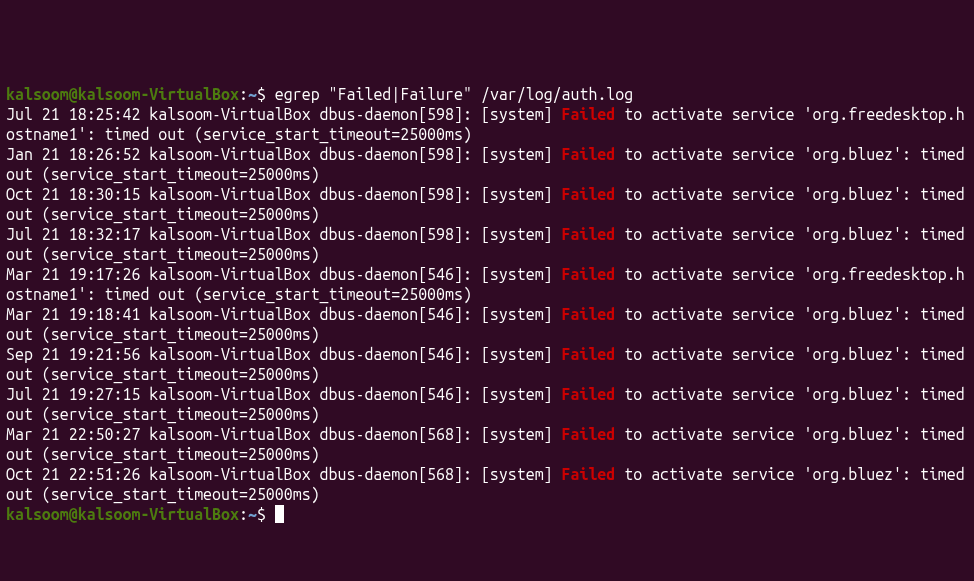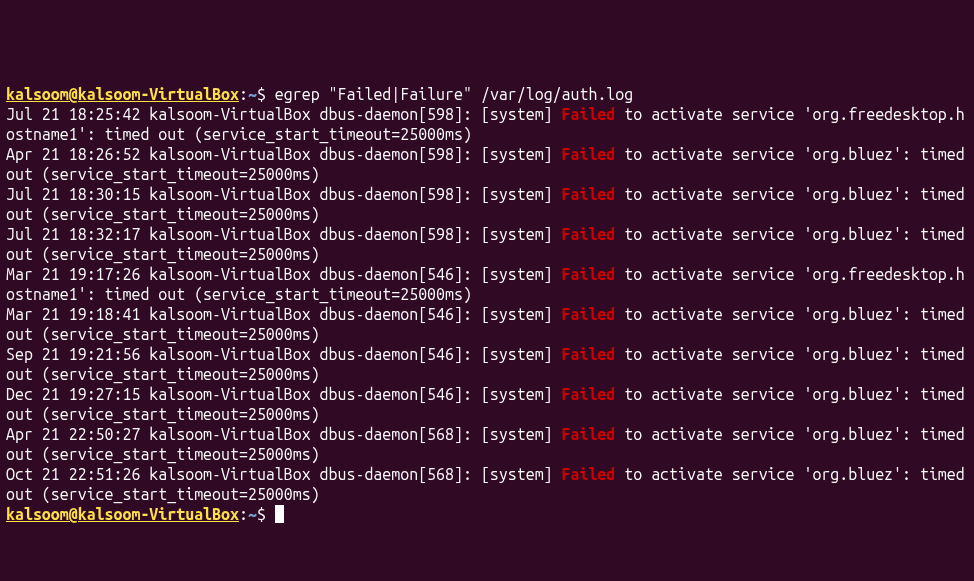--- a/index.html
+++ b/index.html
@@ -14,23 +14,22 @@
       line-height: 1.25;
       color: #ffffff;
       padding: 4px 6px;
       width: 974px;
       height: 581px;
       overflow: hidden;
       white-space: pre-wrap;
       word-break: break-all;
     }
     .prompt-user {
-      color: #fde047;
+      color: #4d7c0f;
       font-weight: bold;
-      text-decoration: underline;
     }
     .prompt-path {
       color: #729fcf;
       font-weight: bold;
     }
     .prompt-dollar {
       color: #ffffff;
     }
     .command {
       color: #ffffff;
@@ -52,25 +51,25 @@
       vertical-align: text-bottom;
     }
   </style>
 </head>
 <body>
 
 
 
 <div id="terminal"><span class="prompt-user">kalsoom@kalsoom-VirtualBox</span><span>:</span><span class="prompt-path">~</span><span class="prompt-dollar">$</span> <span class="command">egrep "Failed|Failure" /var/log/auth.log</span>
 <span class="log-line"><span>Jul 21 18:25:42 kalsoom-VirtualBox dbus-daemon[598]: [system] </span><span class="highlight">Failed</span><span> to activate service 'org.freedesktop.hostname1': timed out (service_start_timeout=25000ms)</span></span>
-<span class="log-line"><span>Apr 21 18:26:52 kalsoom-VirtualBox dbus-daemon[598]: [system] </span><span class="highlight">Failed</span><span> to activate service 'org.bluez': timed out (service_start_timeout=25000ms)</span></span>
-<span class="log-line"><span>Jul 21 18:30:15 kalsoom-VirtualBox dbus-daemon[598]: [system] </span><span class="highlight">Failed</span><span> to activate service 'org.bluez': timed out (service_start_timeout=25000ms)</span></span>
+<span class="log-line"><span>Jan 21 18:26:52 kalsoom-VirtualBox dbus-daemon[598]: [system] </span><span class="highlight">Failed</span><span> to activate service 'org.bluez': timed out (service_start_timeout=25000ms)</span></span>
+<span class="log-line"><span>Oct 21 18:30:15 kalsoom-VirtualBox dbus-daemon[598]: [system] </span><span class="highlight">Failed</span><span> to activate service 'org.bluez': timed out (service_start_timeout=25000ms)</span></span>
 <span class="log-line"><span>Jul 21 18:32:17 kalsoom-VirtualBox dbus-daemon[598]: [system] </span><span class="highlight">Failed</span><span> to activate service 'org.bluez': timed out (service_start_timeout=25000ms)</span></span>
 <span class="log-line"><span>Mar 21 19:17:26 kalsoom-VirtualBox dbus-daemon[546]: [system] </span><span class="highlight">Failed</span><span> to activate service 'org.freedesktop.hostname1': timed out (service_start_timeout=25000ms)</span></span>
 <span class="log-line"><span>Mar 21 19:18:41 kalsoom-VirtualBox dbus-daemon[546]: [system] </span><span class="highlight">Failed</span><span> to activate service 'org.bluez': timed out (service_start_timeout=25000ms)</span></span>
 <span class="log-line"><span>Sep 21 19:21:56 kalsoom-VirtualBox dbus-daemon[546]: [system] </span><span class="highlight">Failed</span><span> to activate service 'org.bluez': timed out (service_start_timeout=25000ms)</span></span>
-<span class="log-line"><span>Dec 21 19:27:15 kalsoom-VirtualBox dbus-daemon[546]: [system] </span><span class="highlight">Failed</span><span> to activate service 'org.bluez': timed out (service_start_timeout=25000ms)</span></span>
-<span class="log-line"><span>Apr 21 22:50:27 kalsoom-VirtualBox dbus-daemon[568]: [system] </span><span class="highlight">Failed</span><span> to activate service 'org.bluez': timed out (service_start_timeout=25000ms)</span></span>
+<span class="log-line"><span>Jul 21 19:27:15 kalsoom-VirtualBox dbus-daemon[546]: [system] </span><span class="highlight">Failed</span><span> to activate service 'org.bluez': timed out (service_start_timeout=25000ms)</span></span>
+<span class="log-line"><span>Mar 21 22:50:27 kalsoom-VirtualBox dbus-daemon[568]: [system] </span><span class="highlight">Failed</span><span> to activate service 'org.bluez': timed out (service_start_timeout=25000ms)</span></span>
 <span class="log-line"><span>Oct 21 22:51:26 kalsoom-VirtualBox dbus-daemon[568]: [system] </span><span class="highlight">Failed</span><span> to activate service 'org.bluez': timed out (service_start_timeout=25000ms)</span></span>
 <span class="prompt-user">kalsoom@kalsoom-VirtualBox</span><span>:</span><span class="prompt-path">~</span><span class="prompt-dollar">$</span> <span class="cursor"></span></div>
 
 
 
 
 </body></html>

